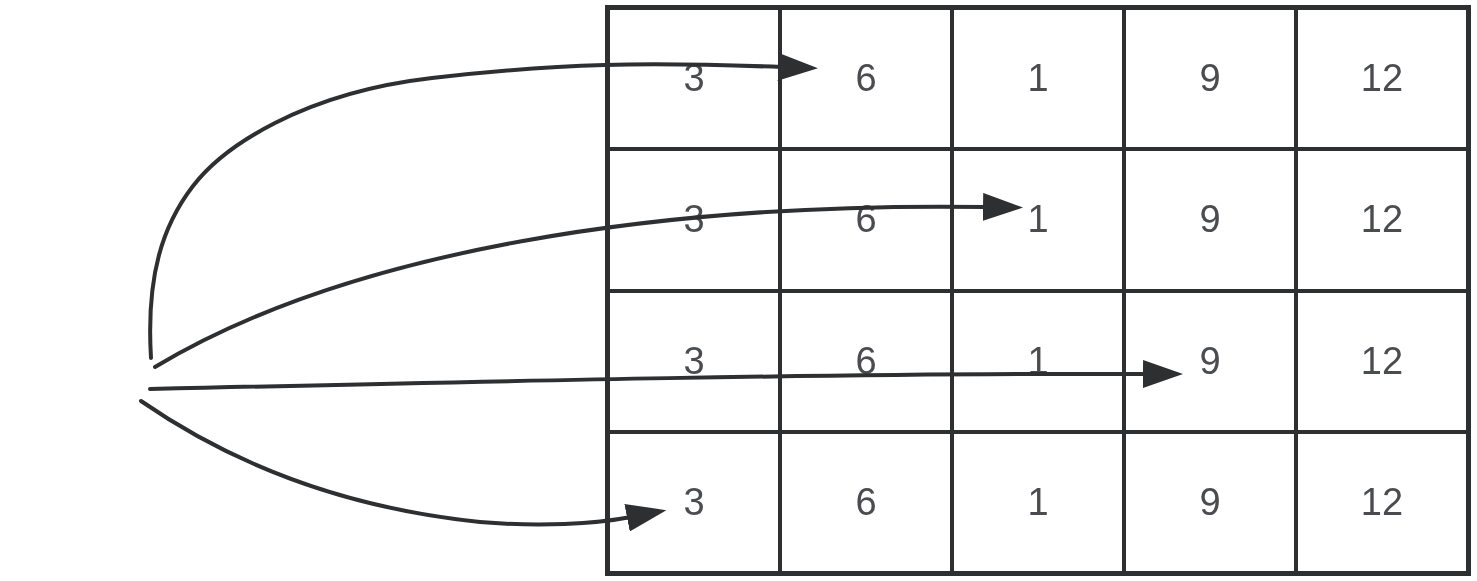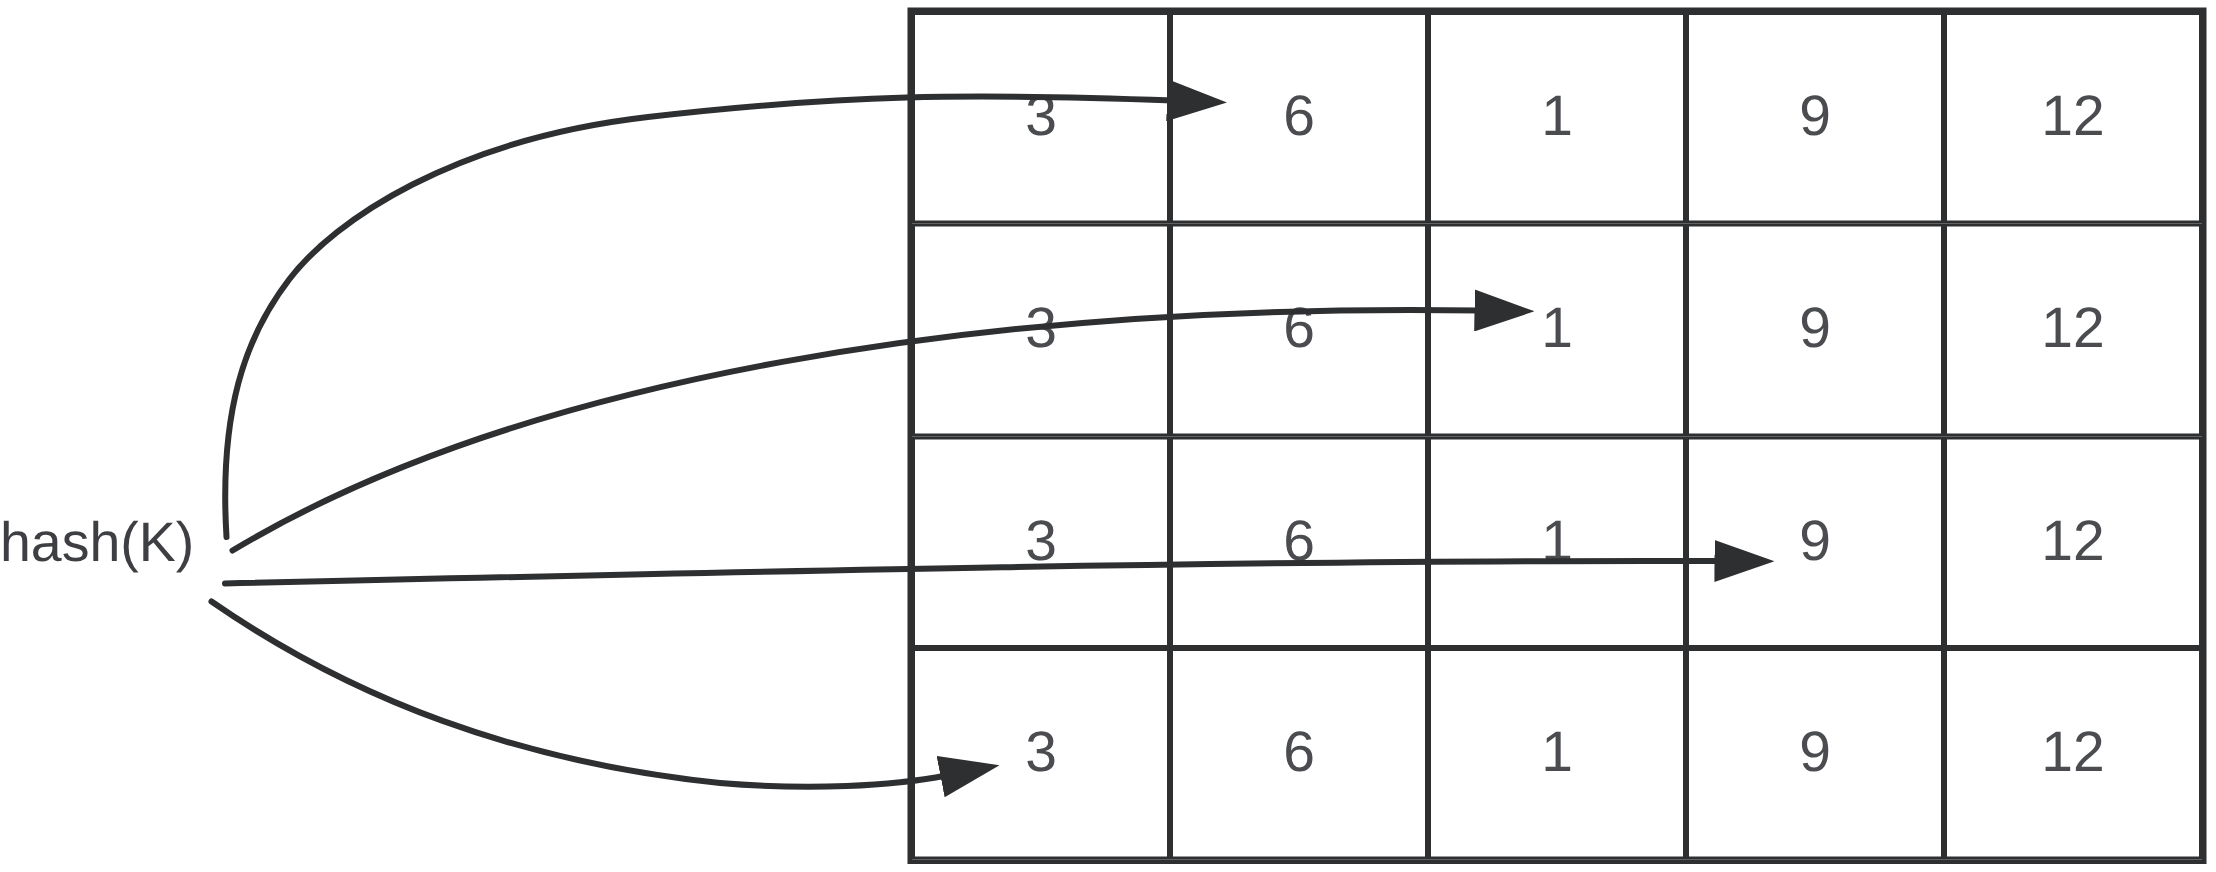--- a/index.html
+++ b/index.html
@@ -59,21 +59,20 @@
     stroke:var(--line);
     stroke-width:4;
     stroke-linecap:round;
   }
 </style>
 </head>
 <body>
 
 <div class="canvas">
 
-  <div class="hash-label">hash(K)</div>
 
   <div class="grid">
       <div class="cell">3</div>
       <div class="cell">6</div>
       <div class="cell">1</div>
       <div class="cell">9</div>
       <div class="cell">12</div>
       <div class="cell">3</div>
       <div class="cell">6</div>
       <div class="cell">1</div>

